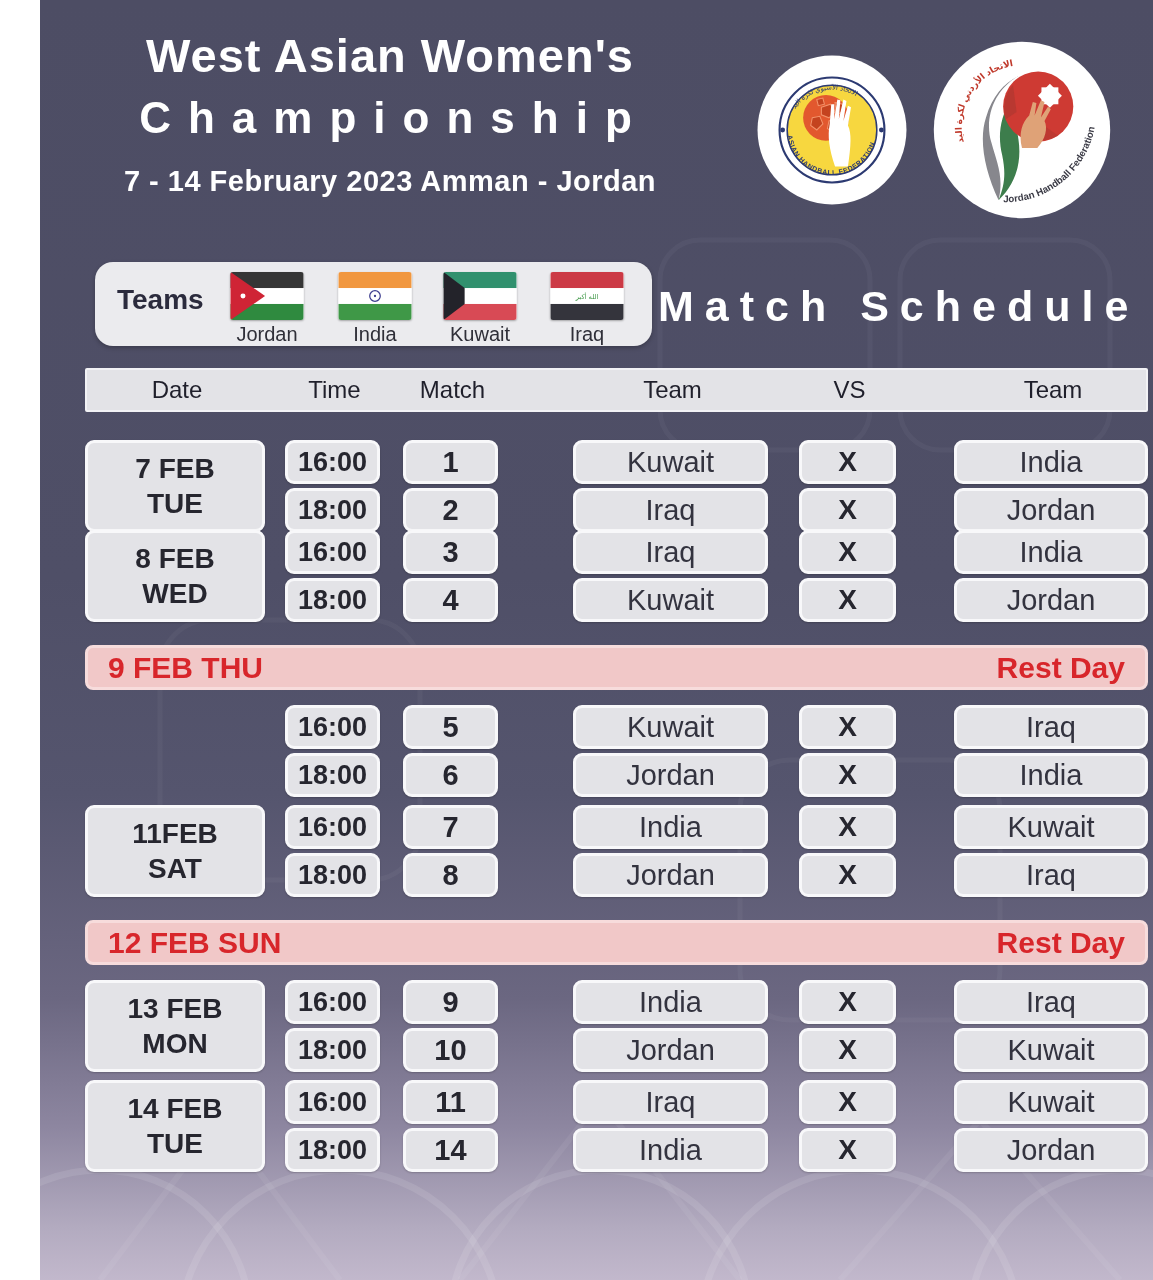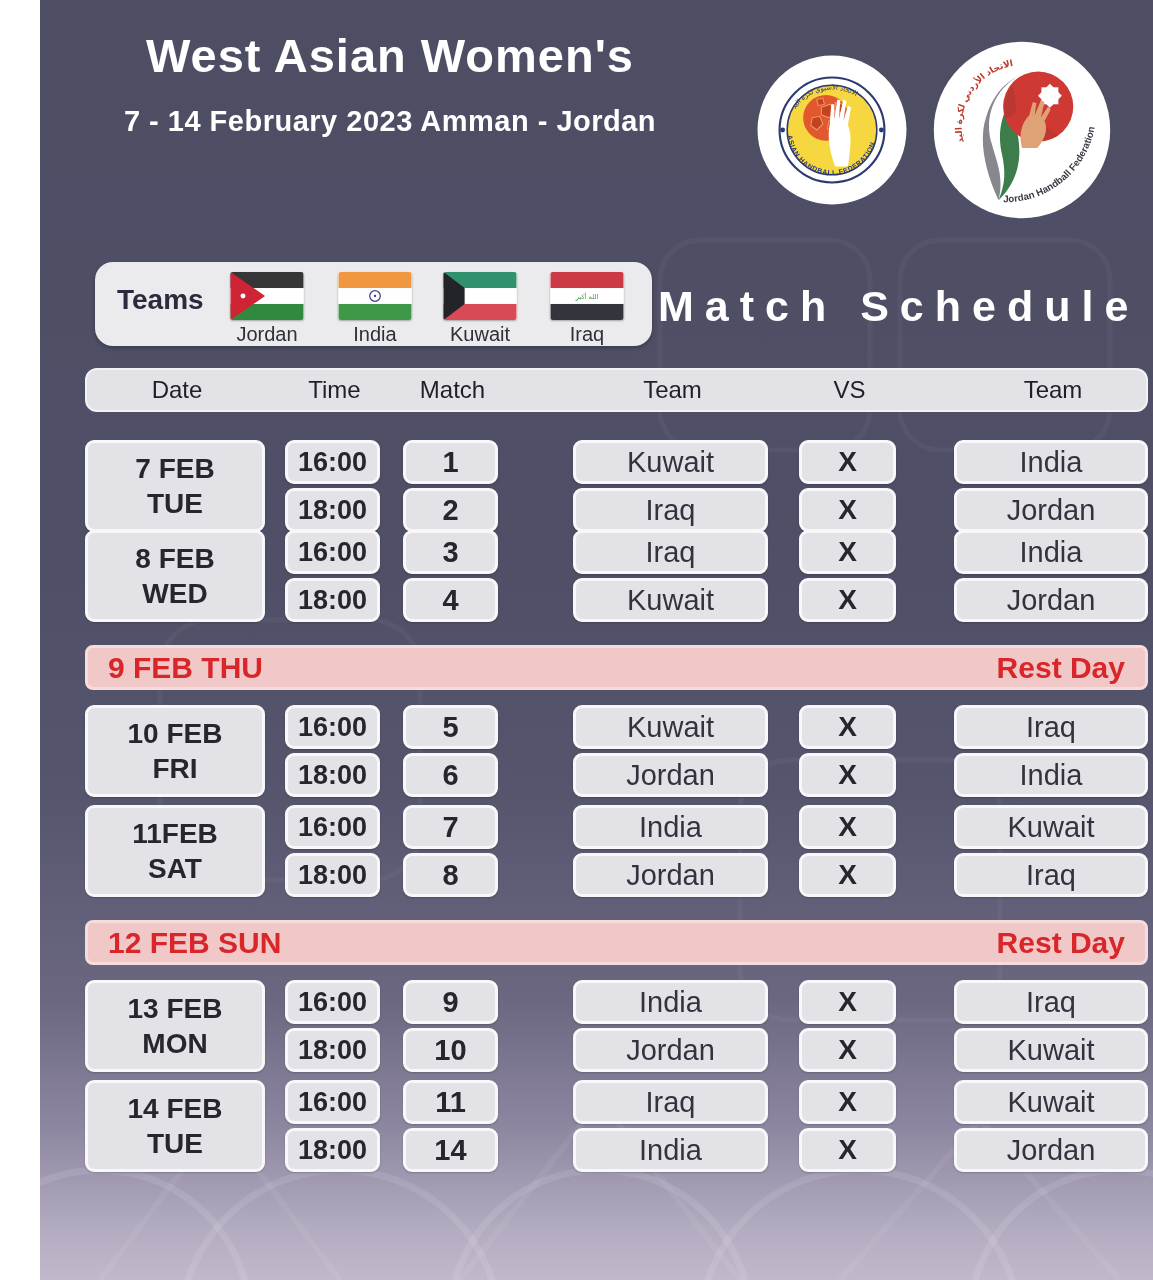--- a/index.html
+++ b/index.html
@@ -26,21 +26,21 @@
   #teams-panel{left:55px;top:262px;width:557px;height:84px;background:#ebebee;border-radius:18px;box-shadow:0 2px 4px rgba(0,0,0,.25);}
   #teams-label{position:absolute;left:22px;top:22px;font-size:28px;font-weight:bold;color:#2b2b3d;}
   .team-item{position:absolute;top:10px;width:80px;text-align:center;}
   .team-item svg{width:74px;height:48px;border-radius:3px;box-shadow:0 1px 2px rgba(0,0,0,.3);display:block;margin:0 auto;}
   .team-name{font-size:20px;color:#2f2f38;margin-top:3px;}
 
   #schedule-title{left:618px;top:282px;width:492px;text-align:left;color:#ffffff;font-size:43px;font-weight:bold;letter-spacing:11px;}
 
   
   #schedule-table{left:45px;top:368px;width:1063px;height:812px;}
-  #table-header{position:absolute;left:0;top:0;width:1063px;height:44px;background:#e3e3e7;border:2px solid #f2f2f5;border-radius:12px;box-sizing:border-box;}
+  #table-header{position:absolute;left:0;top:0;width:1063px;height:44px;background:#e3e3e7;border:2px solid #f2f2f5;border-radius:2px;box-sizing:border-box;}
   .hcell{position:absolute;top:0;height:40px;display:flex;align-items:center;justify-content:center;font-size:24px;color:#1f1f2b;}
 
   .day-group{position:absolute;left:0;width:1063px;height:92px;}
   .cell{position:absolute;background:#e3e3e7;border:3px solid #f8f8fa;border-radius:9px;box-sizing:border-box;display:flex;align-items:center;justify-content:center;color:#26262f;box-shadow:0 1px 2px rgba(0,0,0,.2);}
   .date-cell{left:0;top:0;width:180px;height:92px;flex-direction:column;font-size:28px;font-weight:bold;line-height:1.25;text-align:center;}
   .time-cell{left:200px;width:95px;height:44px;font-size:27px;font-weight:bold;}
   .match-cell{left:318px;width:95px;height:44px;font-size:29px;font-weight:bold;}
   .team1-cell{left:488px;width:195px;height:44px;font-size:29px;color:#33333f;}
   .vs-cell{left:714px;width:97px;height:44px;font-size:28px;font-weight:bold;}
   .team2-cell{left:869px;width:194px;height:44px;font-size:29px;color:#33333f;}
@@ -69,20 +69,21 @@
     </g>
     <g fill="none" stroke="rgba(255,255,255,0.06)" stroke-width="6">
       <path d="M60 1280 L180 1120 L300 1280"></path>
       <path d="M420 1280 L560 1100 L700 1280"></path>
       <path d="M800 1280 L940 1120 L1080 1280"></path>
     </g>
   </svg>
 
   <div class="layer" id="title-block">
     <div id="title-line1">West Asian Women's</div>
+    <div id="title-line2">Championship</div>
     <div id="subtitle">7 - 14 February 2023 Amman - Jordan</div>
   </div>
 
   <svg class="layer logo" id="ahf-logo" viewBox="0 0 100 100">
     <circle cx="50" cy="50" r="49" fill="#ffffff"></circle>
     <circle cx="50" cy="50" r="34.5" fill="none" stroke="#2c3a72" stroke-width="1.4"></circle>
     <circle cx="50" cy="50" r="29.5" fill="#f7d73f" stroke="#2c3a72" stroke-width="1"></circle>
     <circle cx="46" cy="42" r="15" fill="#e2582e"></circle>
     <g fill="#c4431f" stroke="#f2926a" stroke-width="0.7">
       <polygon points="43,35 49,33 52,38 48,42 43,40"></polygon>
@@ -212,24 +213,20 @@
           <div class="cell match-cell r2">4</div>
           <div class="cell team1-cell r2">Kuwait</div>
           <div class="cell vs-cell r2">X</div>
           <div class="cell team2-cell r2">Jordan</div>
         </div>
         <div class="rest-row" style="top: 277px; gap: 32px;">
           <span>9 FEB THU</span>
           <span>Rest Day</span>
         </div>
         <div class="day-group" style="top: 337px;">
-          <div class="cell date-cell">
-            <span>10 FEB</span>
-            <span>FRI</span>
-          </div>
           <div class="cell time-cell r1">16:00</div>
           <div class="cell match-cell r1">5</div>
           <div class="cell team1-cell r1">Kuwait</div>
           <div class="cell vs-cell r1">X</div>
           <div class="cell team2-cell r1">Iraq</div>
           <div class="cell time-cell r2">18:00</div>
           <div class="cell match-cell r2">6</div>
           <div class="cell team1-cell r2">Jordan</div>
           <div class="cell vs-cell r2">X</div>
           <div class="cell team2-cell r2">India</div>

